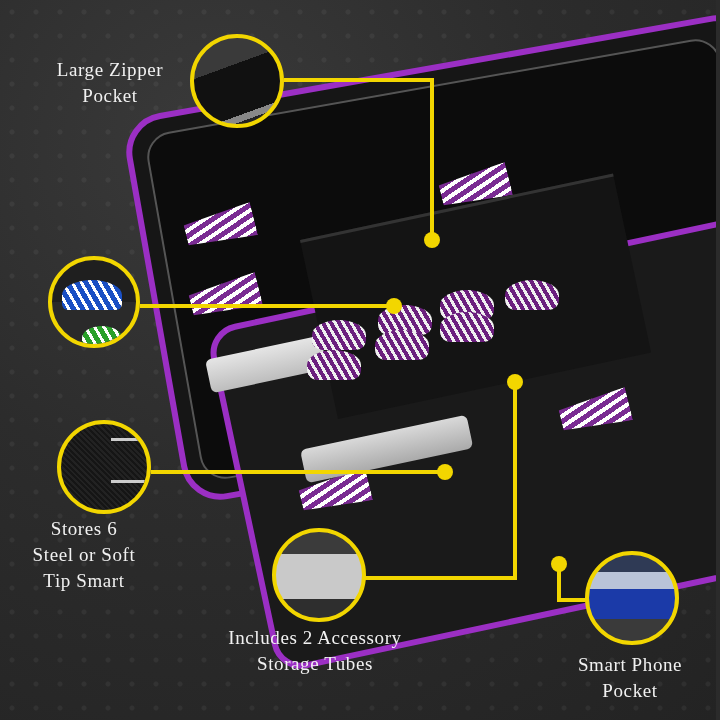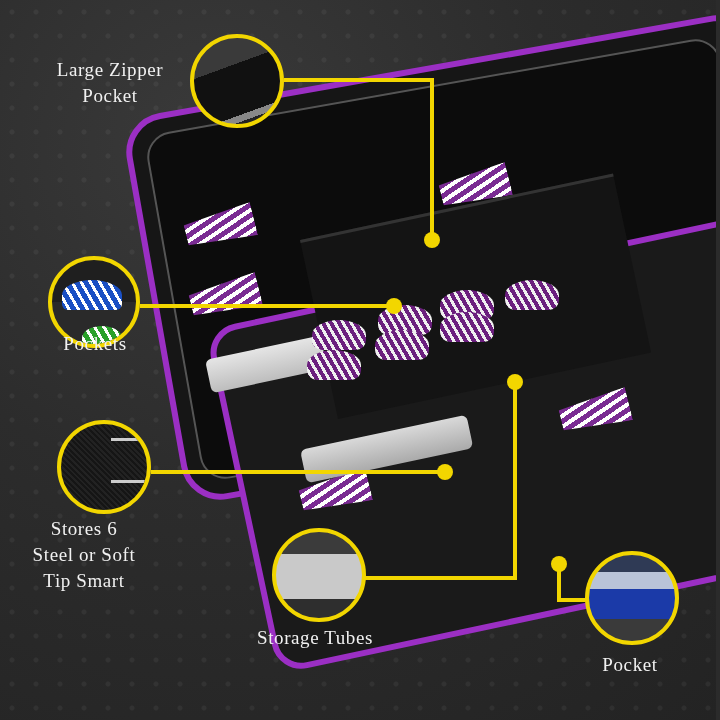--- a/index.html
+++ b/index.html
@@ -70,43 +70,44 @@
   <div class="line" style="left:430px;top:78px;width:4px;height:160px;"></div>
   <div class="dot" style="left:424px;top:232px;"></div>
 
   <div class="circle" style="left:48px;top:256px;width:92px;height:92px;background:linear-gradient(#1f1f1f 0 50%,#2a2a2a 50%);">
     <div style="position:absolute;left:10px;top:20px;width:60px;height:30px;border-radius:50% 50% 6px 6px;background:repeating-linear-gradient(60deg,#1a4fc4 0 5px,#ffffff 5px 8px);"></div>
     <div style="position:absolute;left:30px;top:66px;width:40px;height:24px;border-radius:50% 50% 6px 6px;background:repeating-linear-gradient(60deg,#2aa02a 0 5px,#ffffff 5px 8px);"></div>
   </div>
   <div class="line" style="left:140px;top:304px;width:250px;height:4px;"></div>
   <div class="dot" style="left:386px;top:298px;"></div>
   <div class="label" style="left:20px;top:331px;width:150px;">
-    <span>Pockets</span>
   </div>
 
   <div class="circle" style="left:57px;top:420px;width:94px;height:94px;background:repeating-linear-gradient(45deg,#151515 0 2px,#222 2px 4px);">
     <div style="position:absolute;left:50px;top:14px;width:40px;height:3px;background:#ccc;"></div>
     <div style="position:absolute;left:50px;top:56px;width:40px;height:3px;background:#ccc;"></div>
   </div>
   <div class="line" style="left:151px;top:470px;width:292px;height:4px;"></div>
   <div class="dot" style="left:437px;top:464px;"></div>
   <div class="label" style="left:4px;top:516px;width:160px;">
     <span>Stores 6</span>
     <span>Steel or Soft</span>
     <span>Tip Smart</span>
   </div>
 
   <div class="dot" style="left:507px;top:374px;"></div>
   <div class="line" style="left:513px;top:380px;width:4px;height:200px;"></div>
   <div class="line" style="left:362px;top:576px;width:155px;height:4px;"></div>
   <div class="circle" style="left:272px;top:528px;width:94px;height:94px;background:linear-gradient(#3b3b3b 0 25%,#c9c9c9 25% 78%,#2e2e2e 78%);"></div>
   <div class="label" style="left:180px;top:625px;width:270px;">
+    <span>Includes 2 Accessory</span>
     <span>Storage Tubes</span>
   </div>
 
   <div class="dot" style="left:551px;top:556px;"></div>
   <div class="line" style="left:557px;top:564px;width:4px;height:38px;"></div>
   <div class="line" style="left:557px;top:598px;width:32px;height:4px;"></div>
   <div class="circle" style="left:585px;top:551px;width:94px;height:94px;background:linear-gradient(#2f3a55 0 20%,#b9c3d8 20% 40%,#1b3aa8 40% 75%,#3a3a3a 75%);"></div>
   <div class="label" style="left:555px;top:652px;width:150px;">
+    <span>Smart Phone</span>
     <span>Pocket</span>
   </div>
 </div>
 
 </body></html>

